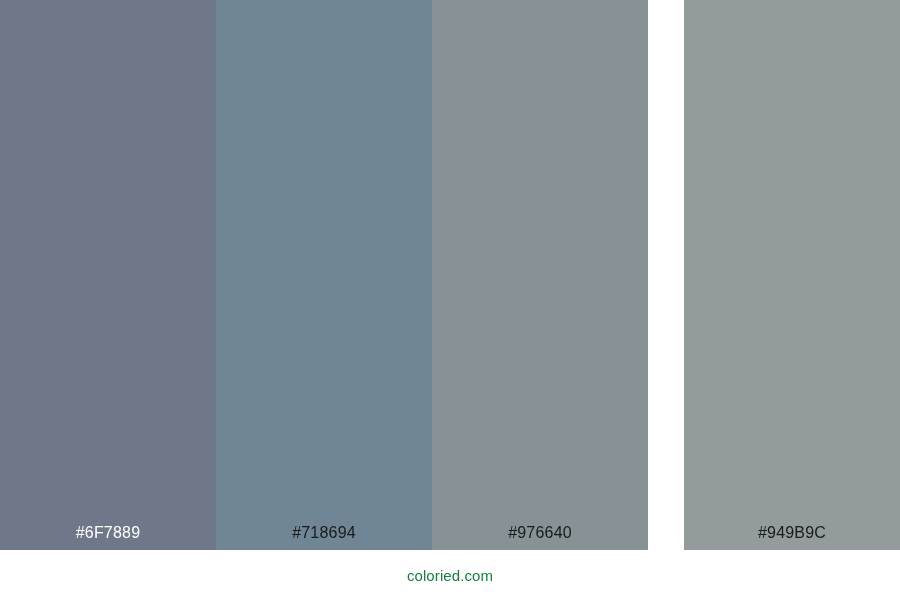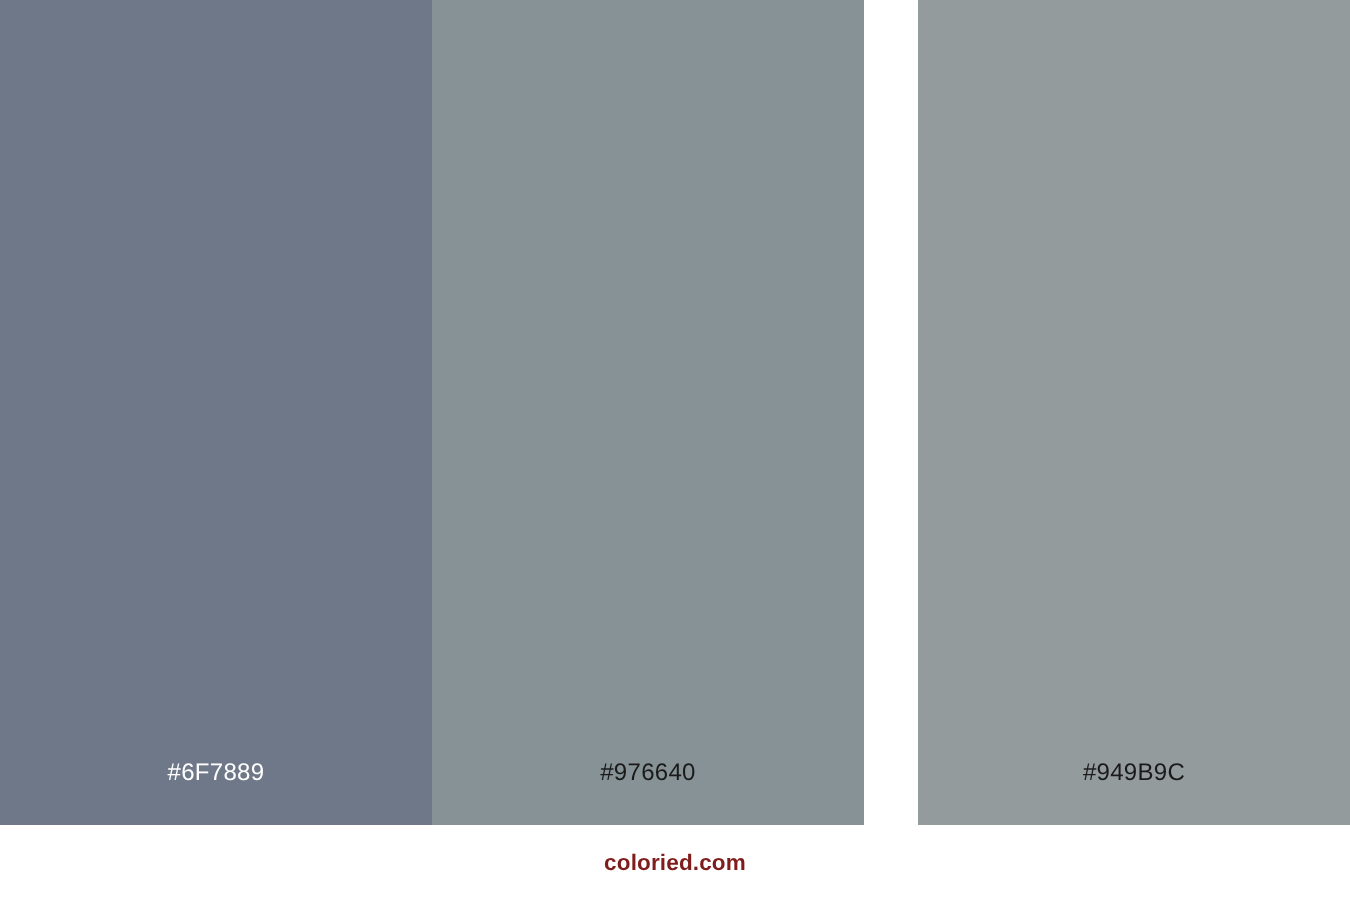--- a/index.html
+++ b/index.html
@@ -40,57 +40,60 @@
     justify-content: center;
   }
 
   .swatch-label {
     display: block;
     width: 100%;
     text-align: center;
     font-size: 16px;
     line-height: 1;
     letter-spacing: 0.2px;
-    padding-bottom: 26px;
+    padding-bottom: 9px;
     font-weight: 400;
     white-space: nowrap;
   }
 
   .label-light { color: #ffffff; }
   .label-dark  { color: #1a1a1a; }
 
   
   #footer {
     width: 900px;
     height: 50px;
     background: #ffffff;
     display: flex;
     align-items: center;
     justify-content: center;
   }
 
   #footer-text {
     font-size: 15px;
-    font-weight: 700;
-    color: #7f1d1d;
+    font-weight: 400;
+    color: #15803d;
     letter-spacing: 0.1px;
     line-height: 1;
   }
 </style>
 </head>
 <body>
 
 <div id="palette-page">
 
   <div id="swatch-band">
 
     <div class="swatch" style="background-color: rgb(111, 120, 137);">
       <span class="swatch-label label-light">#6F7889</span>
     </div>
 
+    <div class="swatch" style="background-color: rgb(113, 134, 148);">
+      <span class="swatch-label label-dark">#718694</span>
+    </div>
 
     <div class="swatch" style="background-color: rgb(134, 146, 150);">
       <span class="swatch-label label-dark">#976640</span>
     </div>
 
     <div class="swatch" style="background-color: rgb(148, 155, 156); margin-left: 36px;">
       <span class="swatch-label label-dark">#949B9C</span>
     </div>
 
 

